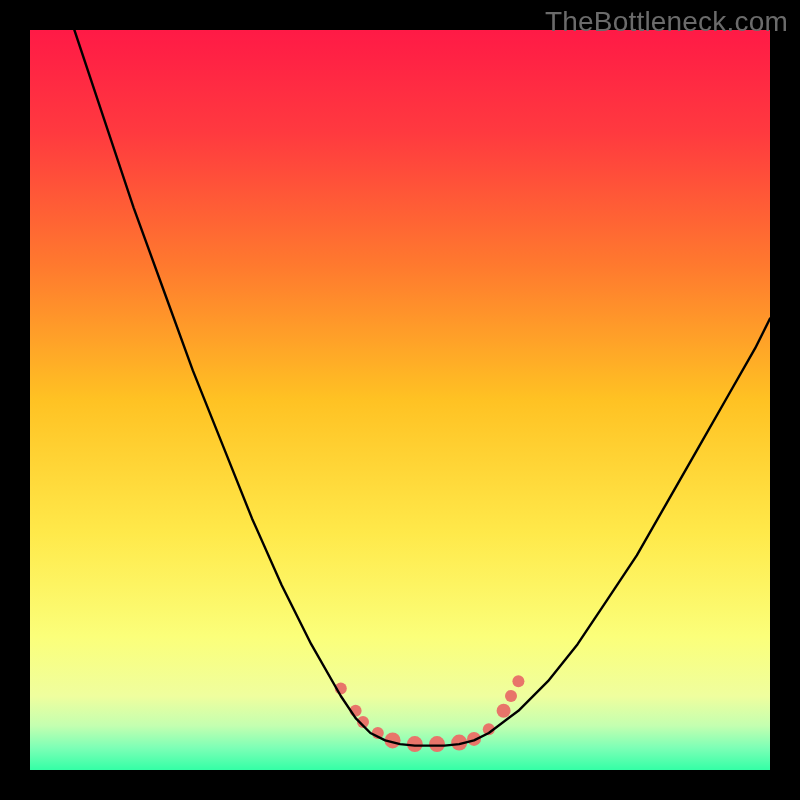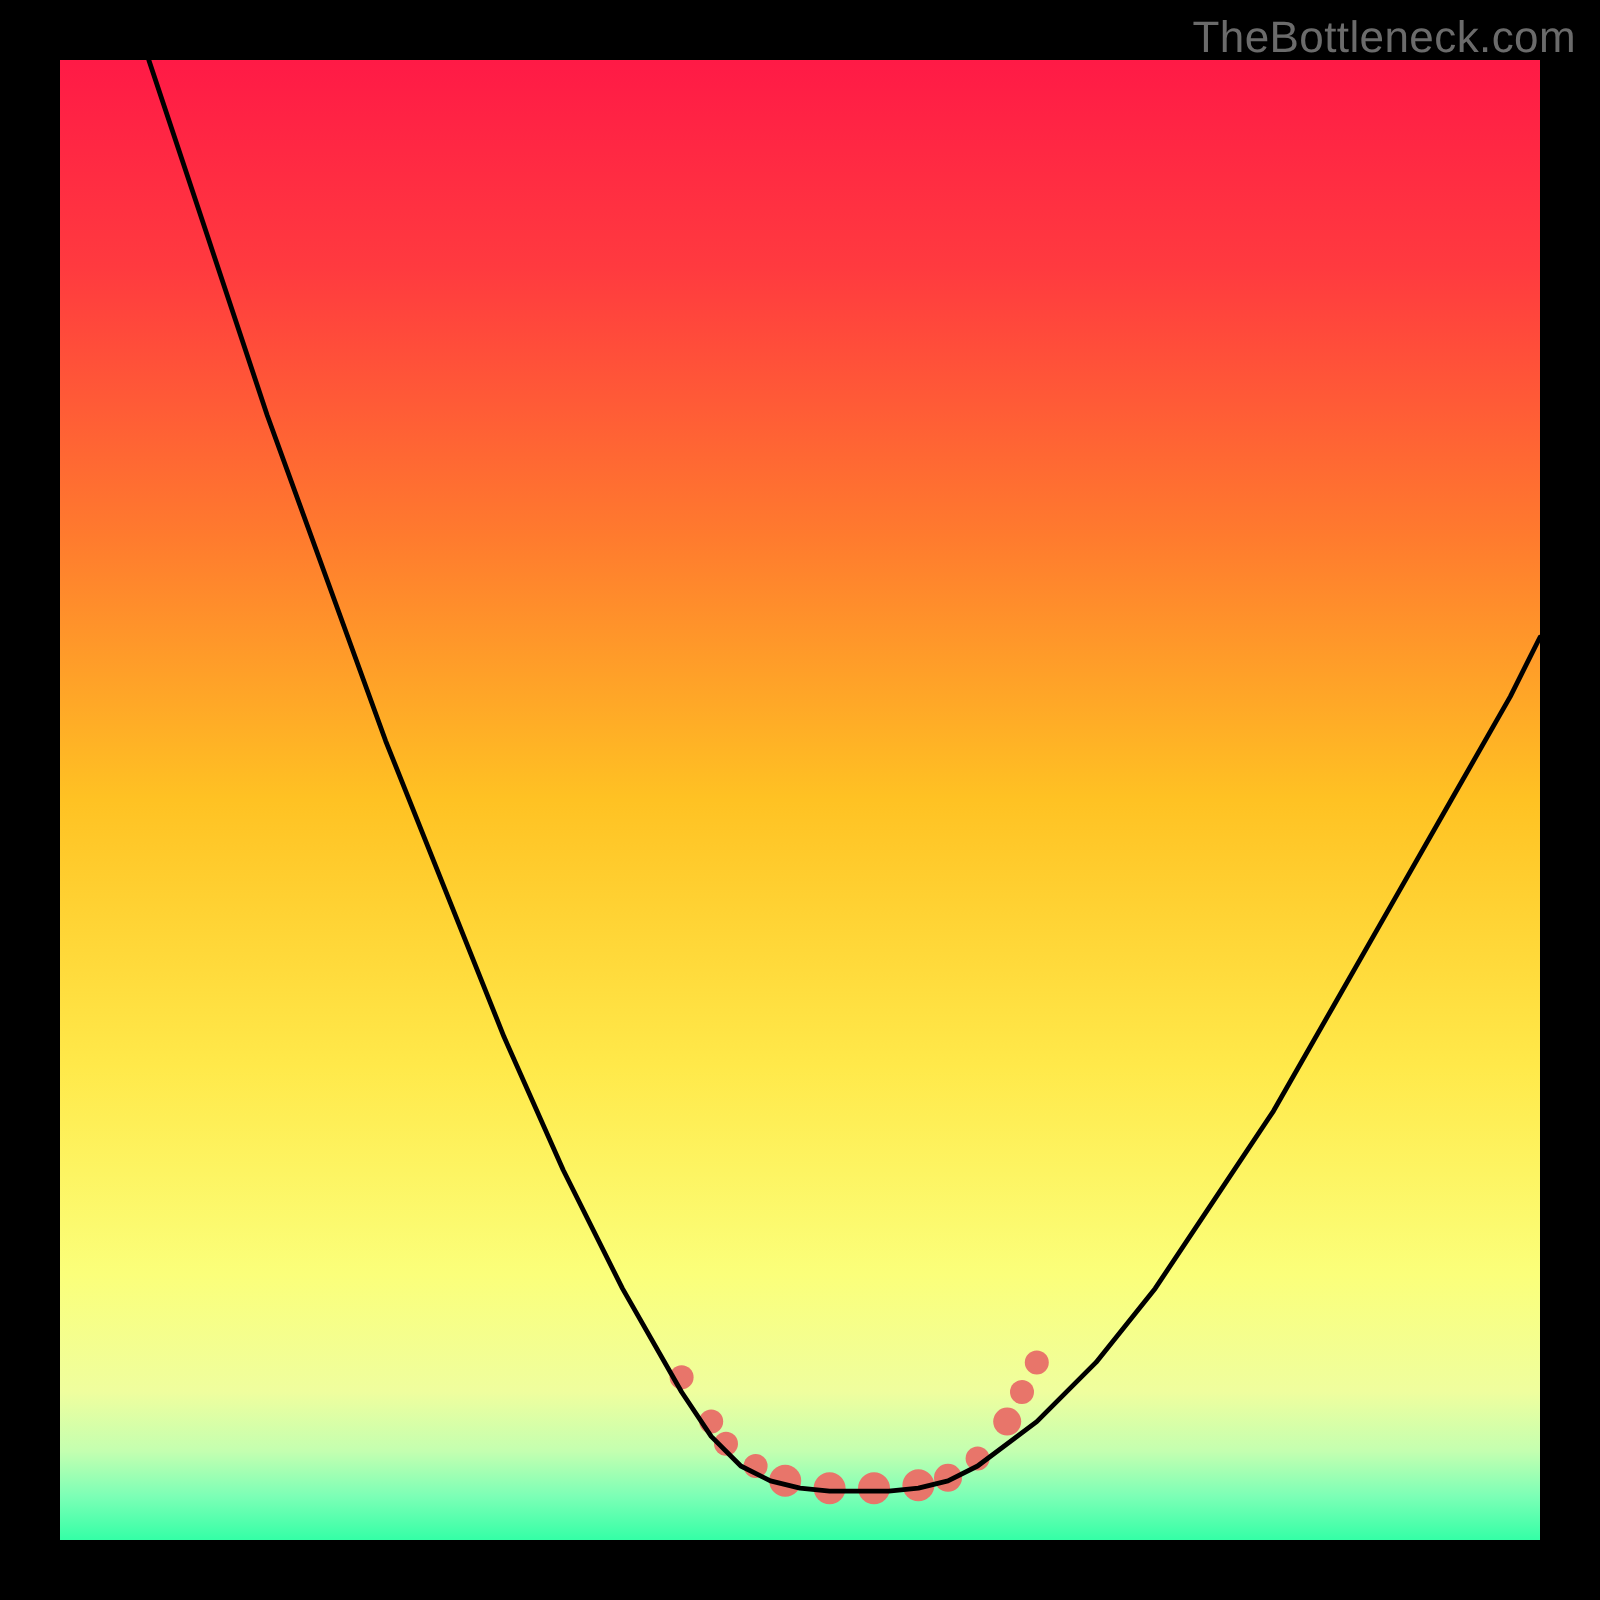--- a/index.html
+++ b/index.html
@@ -26,21 +26,21 @@
   }
   .gradient {
     position: absolute;
     inset: 0;
   }
   .watermark {
     position: absolute;
     top: 6px;
     right: 12px;
     color: #6b6b6b;
-    font-size: 22px;
+    font-size: 28px;
     font-weight: 500;
     letter-spacing: 0.2px;
     user-select: none;
   }
   svg.curve {
     position: absolute;
     inset: 0;
   }
 </style>
 </head>

